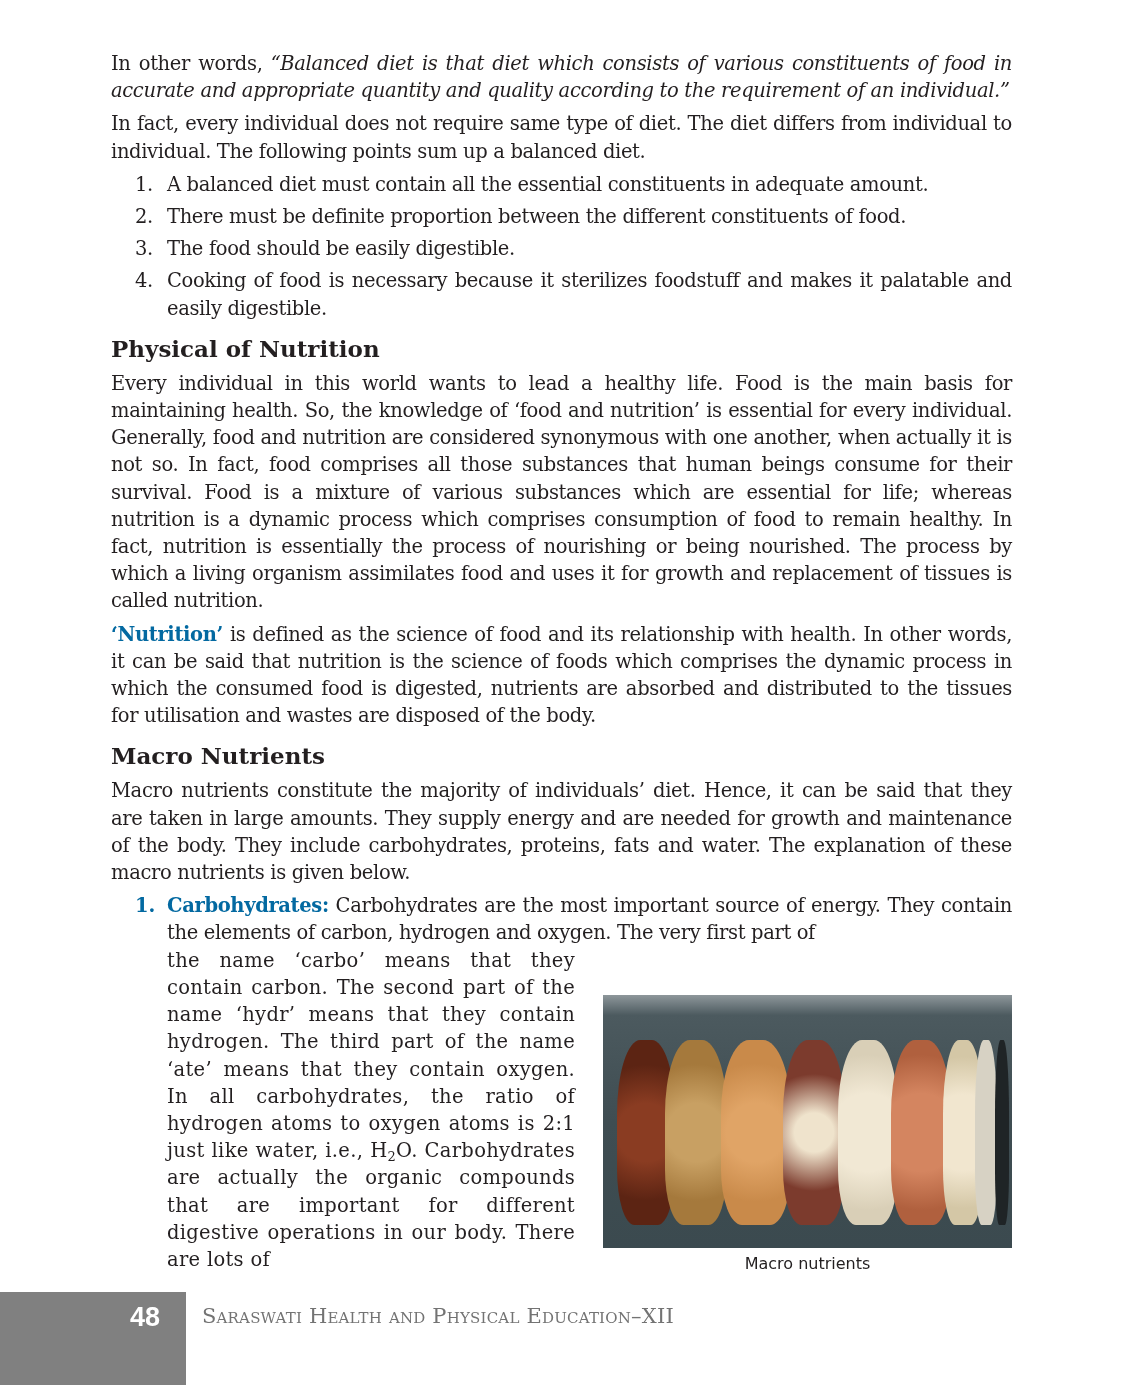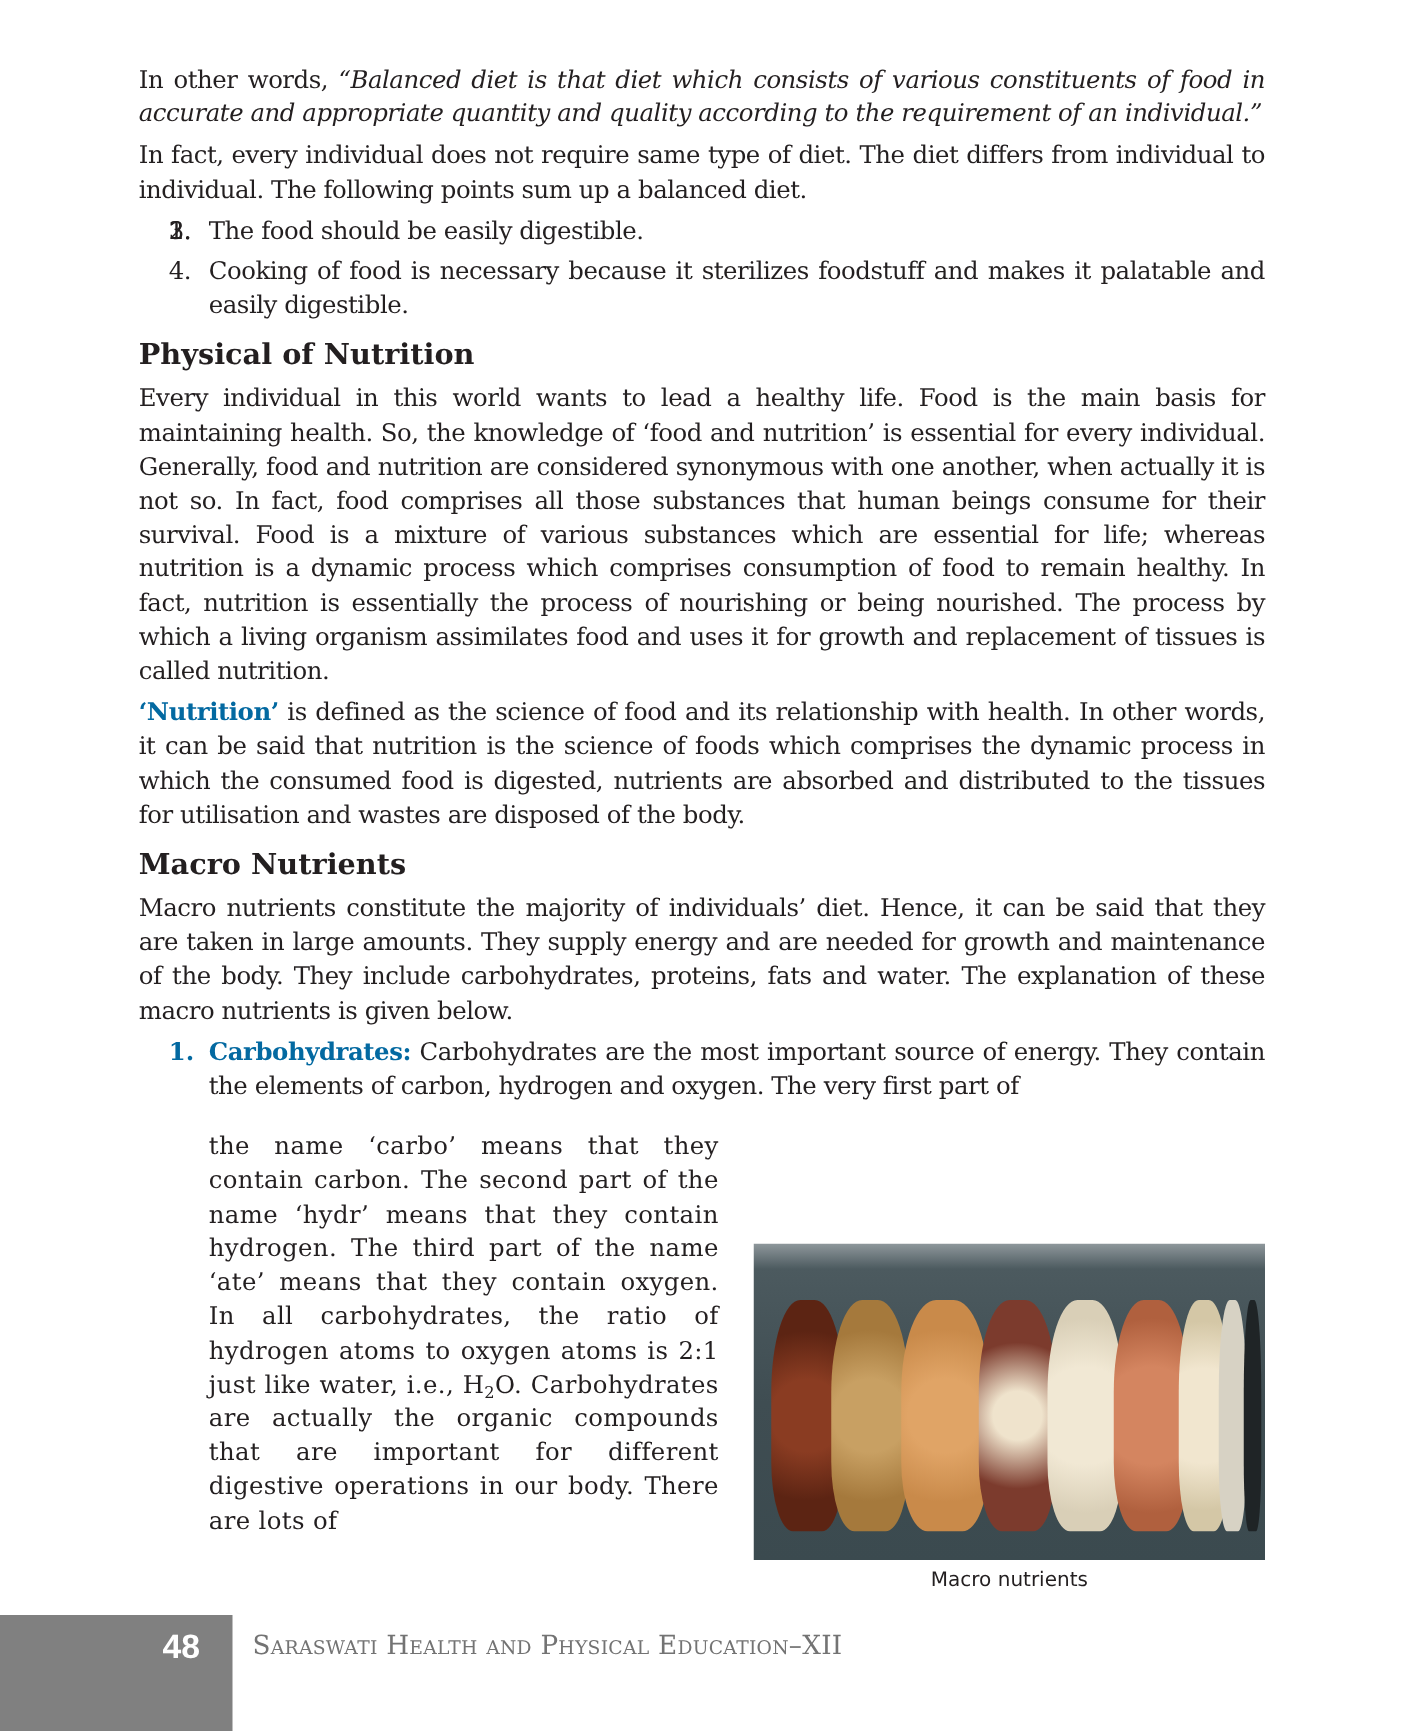--- a/index.html
+++ b/index.html
@@ -13,21 +13,21 @@
   .para { margin-bottom: 6px; }
   .italic { font-style: italic; }
   h2 { margin: 12px 0 6px 0; font-size: 23px; font-weight: bold; line-height: 30px; }
   ol.points { margin: 0 0 8px 0; padding: 0; list-style: none; }
   ol.points li { position: relative; padding-left: 56px; font-size: 19.5px; line-height: 27.2px; margin-bottom: 5px; text-align: justify; letter-spacing: -0.35px; }
   ol.points li .num { position: absolute; left: 24px; top: 0; }
   .green { color: #0369a1; font-weight: bold; }
   .carb-item { position: relative; padding-left: 56px; }
   .carb-item .num { position: absolute; left: 24px; top: 0; font-size: 19.5px; line-height: 27.2px; }
   .carb-wrap { position: relative; }
-  .carb-left { width: 408px; float: left; margin-top: 21px; }
+  .carb-left { width: 408px; float: left; }
   .carb-left p { letter-spacing: 0.3px; }
   .figure { position: absolute; left: 603px; top: 995px; width: 409px; }
   .photo {
     width: 409px; height: 253px; position: relative; overflow: hidden;
     background: linear-gradient(180deg,#8e979b 0%,#4c5a5f 8%,#3f4d52 50%,#3b4a4f 100%);
   }
   .band { position: absolute; top: 45px; height: 185px; border-radius: 40% 40% 30% 30%; }
   .caption { text-align: center; font-family: "DejaVu Sans", "Liberation Sans", sans-serif; font-size: 16px; color: #231f20; margin-top: 6px; }
   .footer-box { position: absolute; left: 0; top: 1292px; width: 186px; height: 93px; background: #808080; }
   .page-num { position: absolute; left: 130px; top: 1302px; font-family: "Liberation Sans", "DejaVu Sans", sans-serif; font-weight: bold; color: #ffffff; font-size: 27px; }
@@ -35,22 +35,22 @@
   sub { font-size: 13px; vertical-align: -4px; line-height: 0; }
 </style>
 </head>
 <body>
 
 <div class="page">
   <p class="para"><span>In other words, </span><span class="italic">“Balanced diet is that diet which consists of various constituents of food in accurate and appropriate quantity and quality according to the requirement of an individual.”</span></p>
   <p class="para">In fact, every individual does not require same type of diet. The diet differs from individual to individual. The following points sum up a balanced diet.</p>
 
   <ol class="points">
-    <li><span class="num">1.</span></li>
-    <li><span class="num">2.</span></li>
+    <li><span class="num">1.</span><span>A balanced diet must contain all the essential constituents in adequate amount.</span></li>
+    <li><span class="num">2.</span><span>There must be definite proportion between the different constituents of food.</span></li>
     <li><span class="num">3.</span><span>The food should be easily digestible.</span></li>
     <li><span class="num">4.</span><span>Cooking of food is necessary because it sterilizes foodstuff and makes it palatable and easily digestible.</span></li>
   </ol>
 
   <h2>Physical of Nutrition</h2>
   <p class="para">Every individual in this world wants to lead a healthy life. Food is the main basis for maintaining health. So, the knowledge of ‘food and nutrition’ is essential for every individual. Generally, food and nutrition are considered synonymous with one another, when actually it is not so. In fact, food comprises all those substances that human beings consume for their survival. Food is a mixture of various substances which are essential for life; whereas nutrition is a dynamic process which comprises consumption of food to remain healthy. In fact, nutrition is essentially the process of nourishing or being nourished. The process by which a living organism assimilates food and uses it for growth and replacement of tissues is called nutrition.</p>
   <p class="para"><span class="green">‘Nutrition’</span><span> is defined as the science of food and its relationship with health. In other words, it can be said that nutrition is the science of foods which comprises the dynamic process in which the consumed food is digested, nutrients are absorbed and distributed to the tissues for utilisation and wastes are disposed of the body.</span></p>
 
   <h2>Macro Nutrients</h2>
   <p class="para">Macro nutrients constitute the majority of individuals’ diet. Hence, it can be said that they are taken in large amounts. They supply energy and are needed for growth and maintenance of the body. They include carbohydrates, proteins, fats and water. The explanation of these macro nutrients is given below.</p>

